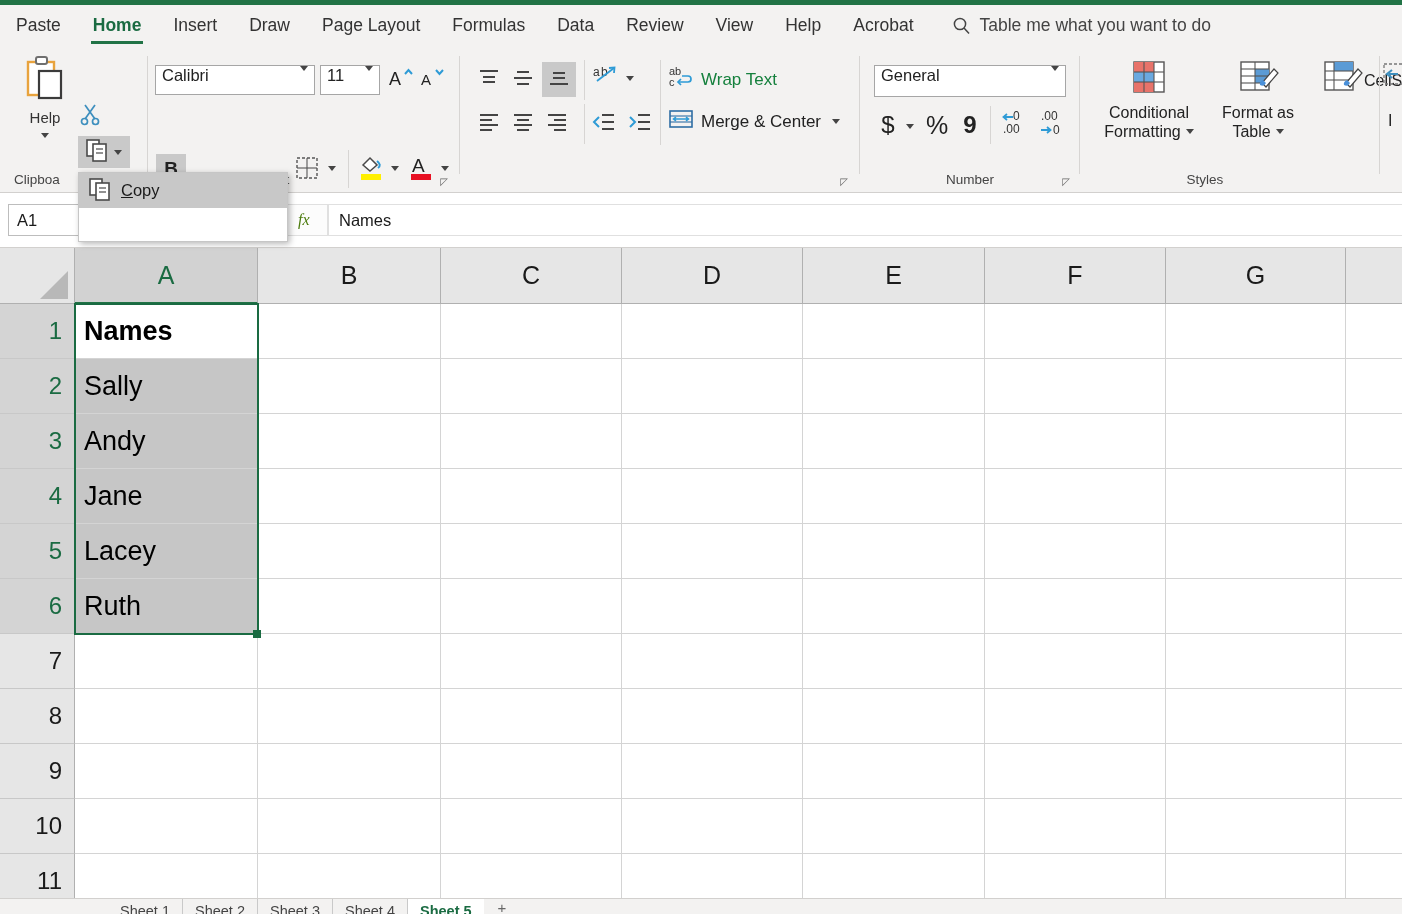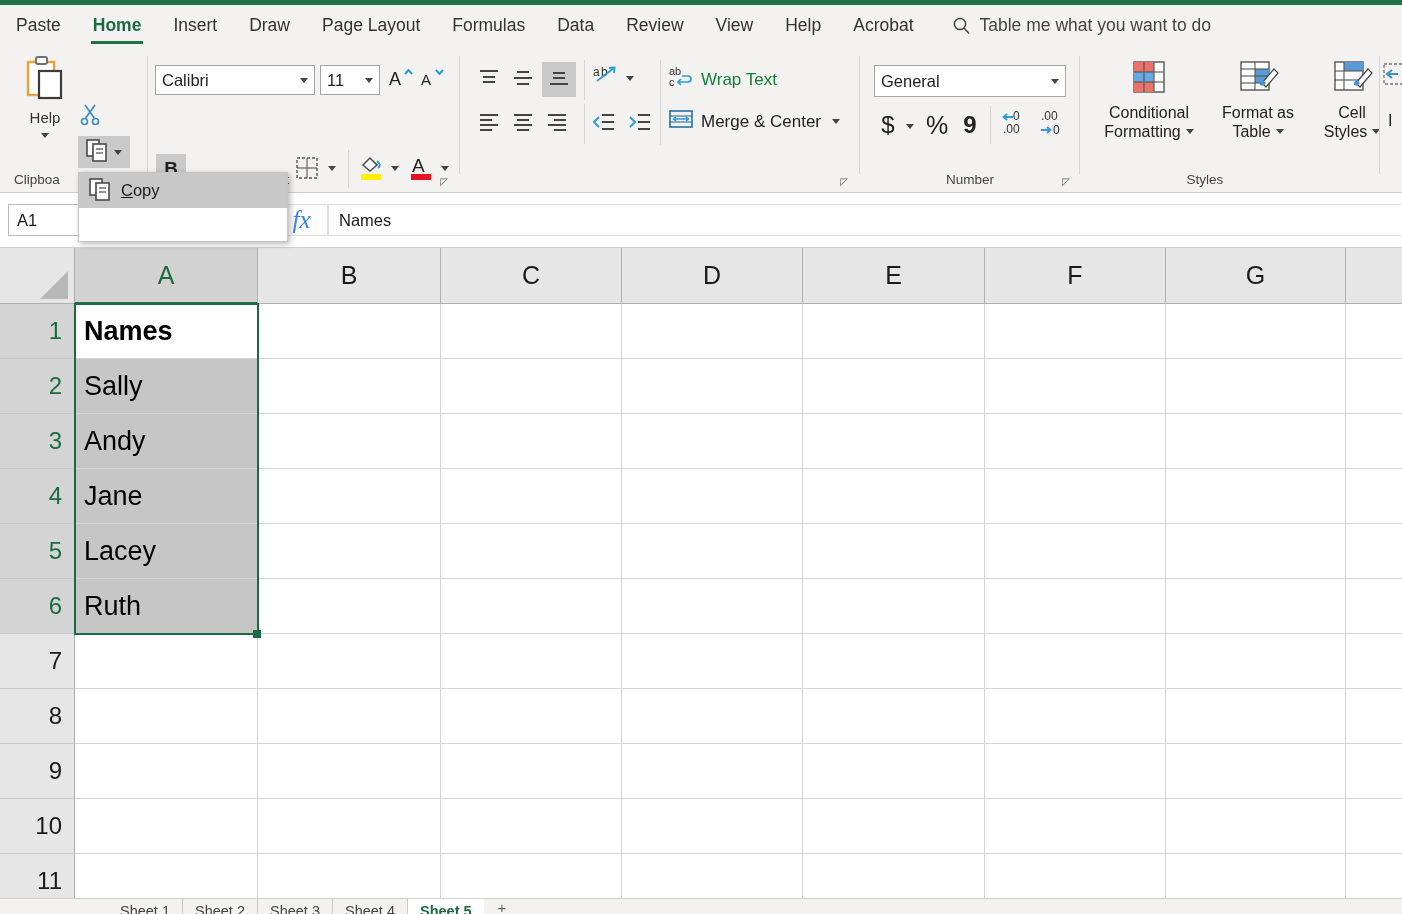--- a/index.html
+++ b/index.html
@@ -73,21 +73,21 @@
     margin-top:7px;
   }
   .ic-btn {
     position:absolute; display:flex; align-items:center; justify-content:center;
   }
   .ic-btn.sel { background:#c9c9c9; }
 
   
   .combo {
     position:absolute; background:#fff; border:1px solid #a6a6a6;
-    display:flex; align-items:center; padding:0 6px;
+    display:flex; padding:0 6px;
     font-size:16.5px; color:#222;
   }
   .combo .cv { flex:1; overflow:hidden; white-space:nowrap; }
   .combo .cc {
     width:0;height:0;border-left:4.5px solid transparent;
     border-right:4.5px solid transparent;border-top:5.5px solid #444;
   }
 
   
   .ctx-menu {
@@ -118,21 +118,21 @@
   .namebox .nv { flex:1; }
   .vdots {
     width:22px; text-align:center; color:#7a7a7a; font-size:15px;
     letter-spacing:0; line-height:1;
   }
   .fx-group {
     width:150px; height:32px; background:#fcfcfc; border:1px solid #e0e0e0;
     display:flex; align-items:center; justify-content:space-around;
   }
   .fx-group span { color:#9b9b9b; font-size:19px; }
-  .fx-group .fxi { color:#3b82f6; font-style:italic; font-family:"Liberation Serif",serif; font-size:25px; }
+  .fx-group .fxi { color:#4d7c0f; font-style:italic; font-family:"Liberation Serif",serif; font-size:16px; }
   .fbar {
     flex:1; height:32px; margin-right:0; background:#fff;
     border:1px solid #e0e0e0; border-right:none;
     display:flex; align-items:center; padding:0 10px;
     font-size:16.5px; color:#1a1a1a;
   }
 
   
   .gridwrap {
     position:absolute; top:248px; left:0; width:1402px; height:666px;
@@ -534,21 +534,21 @@
             <path d="M24 27 q4 2 6 -2 l-3 -3 q-4 2 -3 5 z" fill="#4a90d9"></path>
           </svg>
         </span>
         <span>Format as</span>
         <span style="display:flex;align-items:center;gap:5px;">
           <span>Table</span>
           <span style="width:0;height:0;border-left:4.5px solid transparent;border-right:4.5px solid transparent;border-top:5px solid #444;"></span>
         </span>
       </div>
 
-      <div style="position:absolute; left:232px; top:12px; width:80px; display:flex; flex-direction:column; align-items:center; font-size:16px; color:#222; line-height:1.22;">
+      <div style="position:absolute; left:240px; top:12px; width:80px; display:flex; flex-direction:row; align-items:center; font-size:16px; color:#222; line-height:1.22;">
         <span>
           <svg width="44" height="40" viewBox="0 0 44 40">
             <rect x="5" y="4" width="28" height="28" fill="#fff" stroke="#555" stroke-width="1.4"></rect>
             <rect x="14" y="4" width="19" height="9" fill="#5b9bd5"></rect>
             <line x1="14" y1="4" x2="14" y2="32" stroke="#555" stroke-width="1.1"></line>
             <line x1="5" y1="13" x2="33" y2="13" stroke="#555" stroke-width="1.1"></line>
             <line x1="5" y1="22" x2="33" y2="22" stroke="#555" stroke-width="1.1"></line>
             <path d="M26 25 L38 11 L42 15 L30 29 Z" fill="#fff" stroke="#444" stroke-width="1.2"></path>
             <path d="M24 27 q4 2 6 -2 l-3 -3 q-4 2 -3 5 z" fill="#4a90d9"></path>
           </svg>

